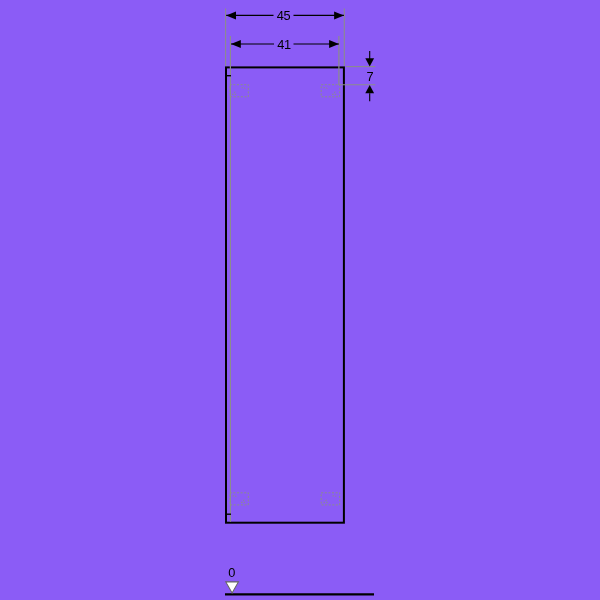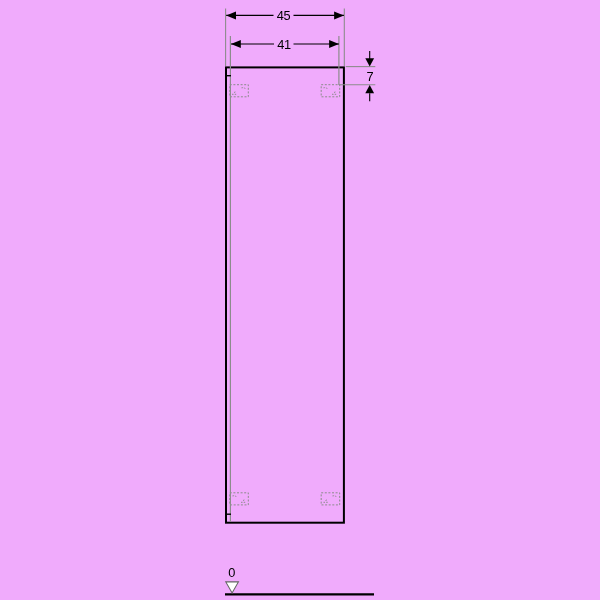--- a/index.html
+++ b/index.html
@@ -1,16 +1,16 @@
 <!DOCTYPE html>
 <html><head>
 <meta charset="utf-8">
 <style>
   html,body{margin:0;padding:0;background:#fff;}
-  #wrap{width:600px;height:600px;position:relative;background:#f0abfc;will-change:transform;transform:translateZ(0);}
+  #wrap{width:600px;height:600px;position:relative;background:#8b5cf6;will-change:transform;transform:translateZ(0);}
   svg{display:block;}
   text{font-family:"Liberation Sans", sans-serif;font-size:12.8px;letter-spacing:-0.3px;fill:#000;}
 </style>
 </head>
 <body>
 <div id="wrap">
 <svg width="600" height="600" viewBox="0 0 600 600" xmlns="http://www.w3.org/2000/svg">
 
   <rect x="226" y="67.4" width="117.9" height="455.3" fill="none" stroke="#000" stroke-width="2"></rect>
 

